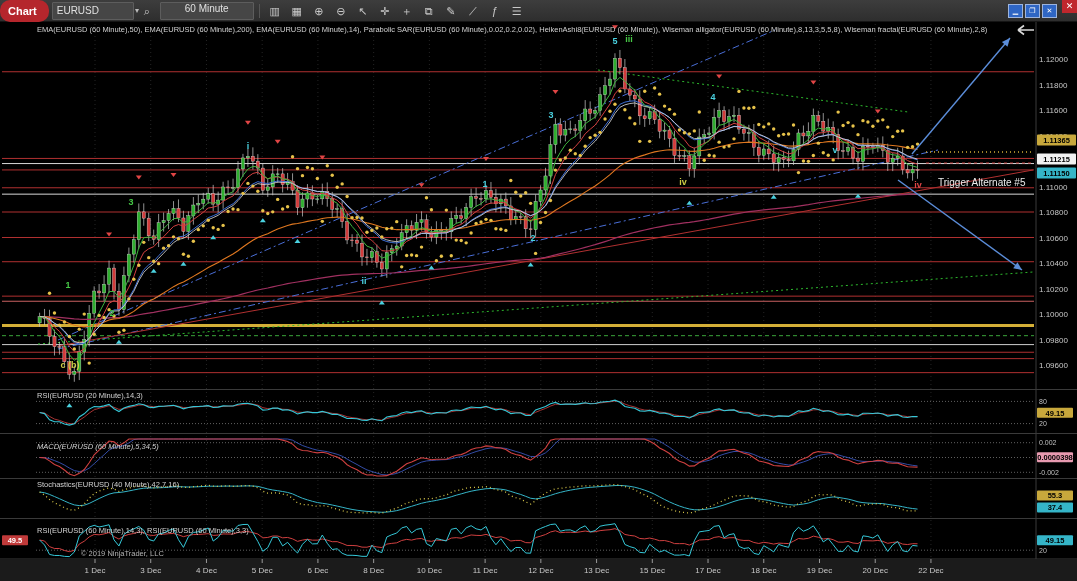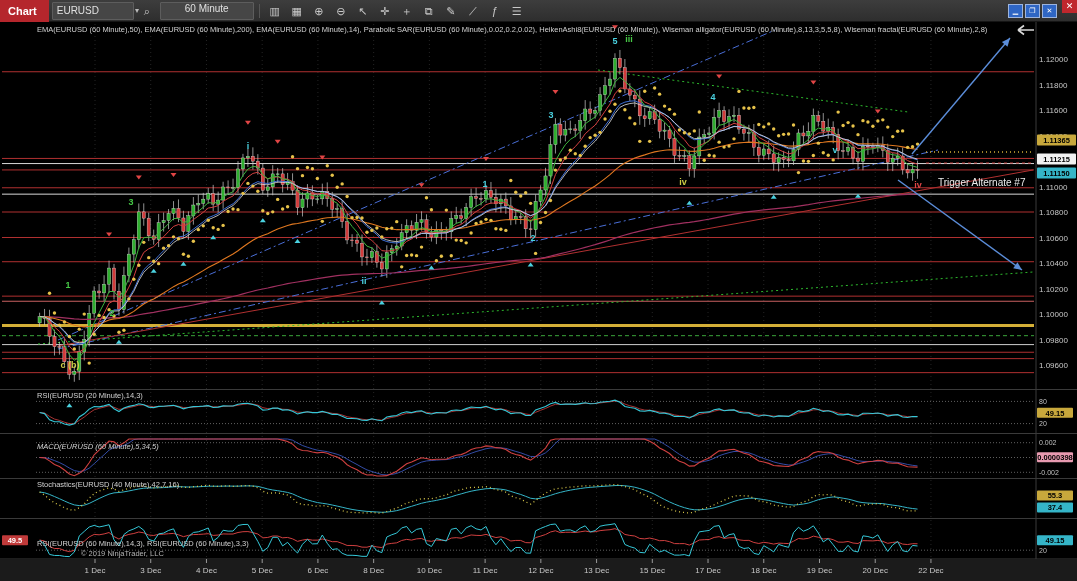--- a/index.html
+++ b/index.html
@@ -3,21 +3,21 @@
 <meta charset="utf-8">
 <style>
   html,body{margin:0;padding:0;background:#1a1a1a;}
   .app{position:relative;width:1077px;height:581px;background:#2b2b2b;overflow:hidden;
        font-family:"Liberation Sans",sans-serif;-webkit-font-smoothing:none;}
   
   .toolbar{position:absolute;left:0;top:0;width:1077px;height:22px;
     background:linear-gradient(#3d3d3d,#2e2e2e);border-bottom:1px solid #151515;
     display:flex;align-items:center;gap:3px;padding-left:0;box-sizing:border-box;}
   .chart-tab{background:#b5262c;color:#fff;font-size:11px;font-weight:bold;
-    padding:3px 12px 3px 8px;height:22px;box-sizing:border-box;display:flex;align-items:center;}
+    padding:3px 12px 3px 8px;height:22px;box-sizing:border-box;display:flex;align-items:center;border-radius:10px;}
   .dd{background:#464646;border:1px solid #5d5d5d;color:#e0e0e0;font-size:10px;height:16px;
     padding:0 4px;display:flex;align-items:center;gap:8px;border-radius:1px;cursor:default;}
   .dd .caret{font-size:8px;color:#bbb;}
   .icon-btn{min-width:18px;height:16px;color:#c9c9c9;font-size:11px;line-height:16px;
     text-align:center;border:1px solid transparent;cursor:default;}
   .tb-sep{width:1px;height:14px;background:#555;margin:0 2px;}
   .tb-spacer{flex:1;}
   .win-btn{width:13px;height:12px;margin-right:2px;background:#2f66c4;border:1px solid #9db4dd;
     color:#fff;font-size:7px;line-height:11px;text-align:center;}
   .corner-close{position:absolute;right:0;top:0;width:15px;height:13px;background:#c0272d;
@@ -839,17 +839,17 @@
           <line x1="875.2199999999999" y1="537" x2="875.2199999999999" y2="541" stroke="#9a9a9a"></line>
           <text x="875.2199999999999" y="551" fill="#c8c8c8" font-size="8" text-anchor="middle" font-weight="normal">20 Dec</text>
           <line x1="930.9499999999999" y1="537" x2="930.9499999999999" y2="541" stroke="#9a9a9a"></line>
           <text x="930.9499999999999" y="551" fill="#c8c8c8" font-size="8" text-anchor="middle" font-weight="normal">22 Dec</text>
         </g>
       </svg>
     <div class="overlay ind-label" style="left:37px;top:3px;">EMA(EURUSD (60 Minute),50), EMA(EURUSD (60 Minute),200), EMA(EURUSD (60 Minute),14), Parabolic SAR(EURUSD (60 Minute),0.02,0.2,0.02), HeikenAshi8(EURUSD (60 Minute)), Wiseman alligator(EURUSD (60 Minute),8,13,3,5,5,8), Wiseman fractal(EURUSD (60 Minute),2,8)</div>
     <div class="overlay ind-label" style="left:37px;top:369px;">RSI(EURUSD (20 Minute),14,3)</div>
     <div class="overlay ind-label" style="left:37px;top:420px;font-style:italic;">MACD(EURUSD (60 Minute),5,34,5)</div>
     <div class="overlay ind-label" style="left:37px;top:458px;">Stochastics(EURUSD (40 Minute),42,7,16)</div>
-    <div class="overlay ind-label" style="left:37px;top:517px;">RSI(EURUSD (60 Minute),14,3), RSI(EURUSD (60 Minute),3,3)</div>
-    <div class="overlay annotation" style="left:938px;top:155px;">Trigger Alternate #7</div>
+    <div class="overlay ind-label" style="left:37px;top:504px;">RSI(EURUSD (60 Minute),14,3), RSI(EURUSD (60 Minute),3,3)</div>
+    <div class="overlay annotation" style="left:938px;top:155px;">Trigger Alternate #5</div>
     <div class="overlay copyright" style="left:33px;top:527px;">© 2019 NinjaTrader, LLC</div>
   </div>
 </div>
 
 </body></html>

